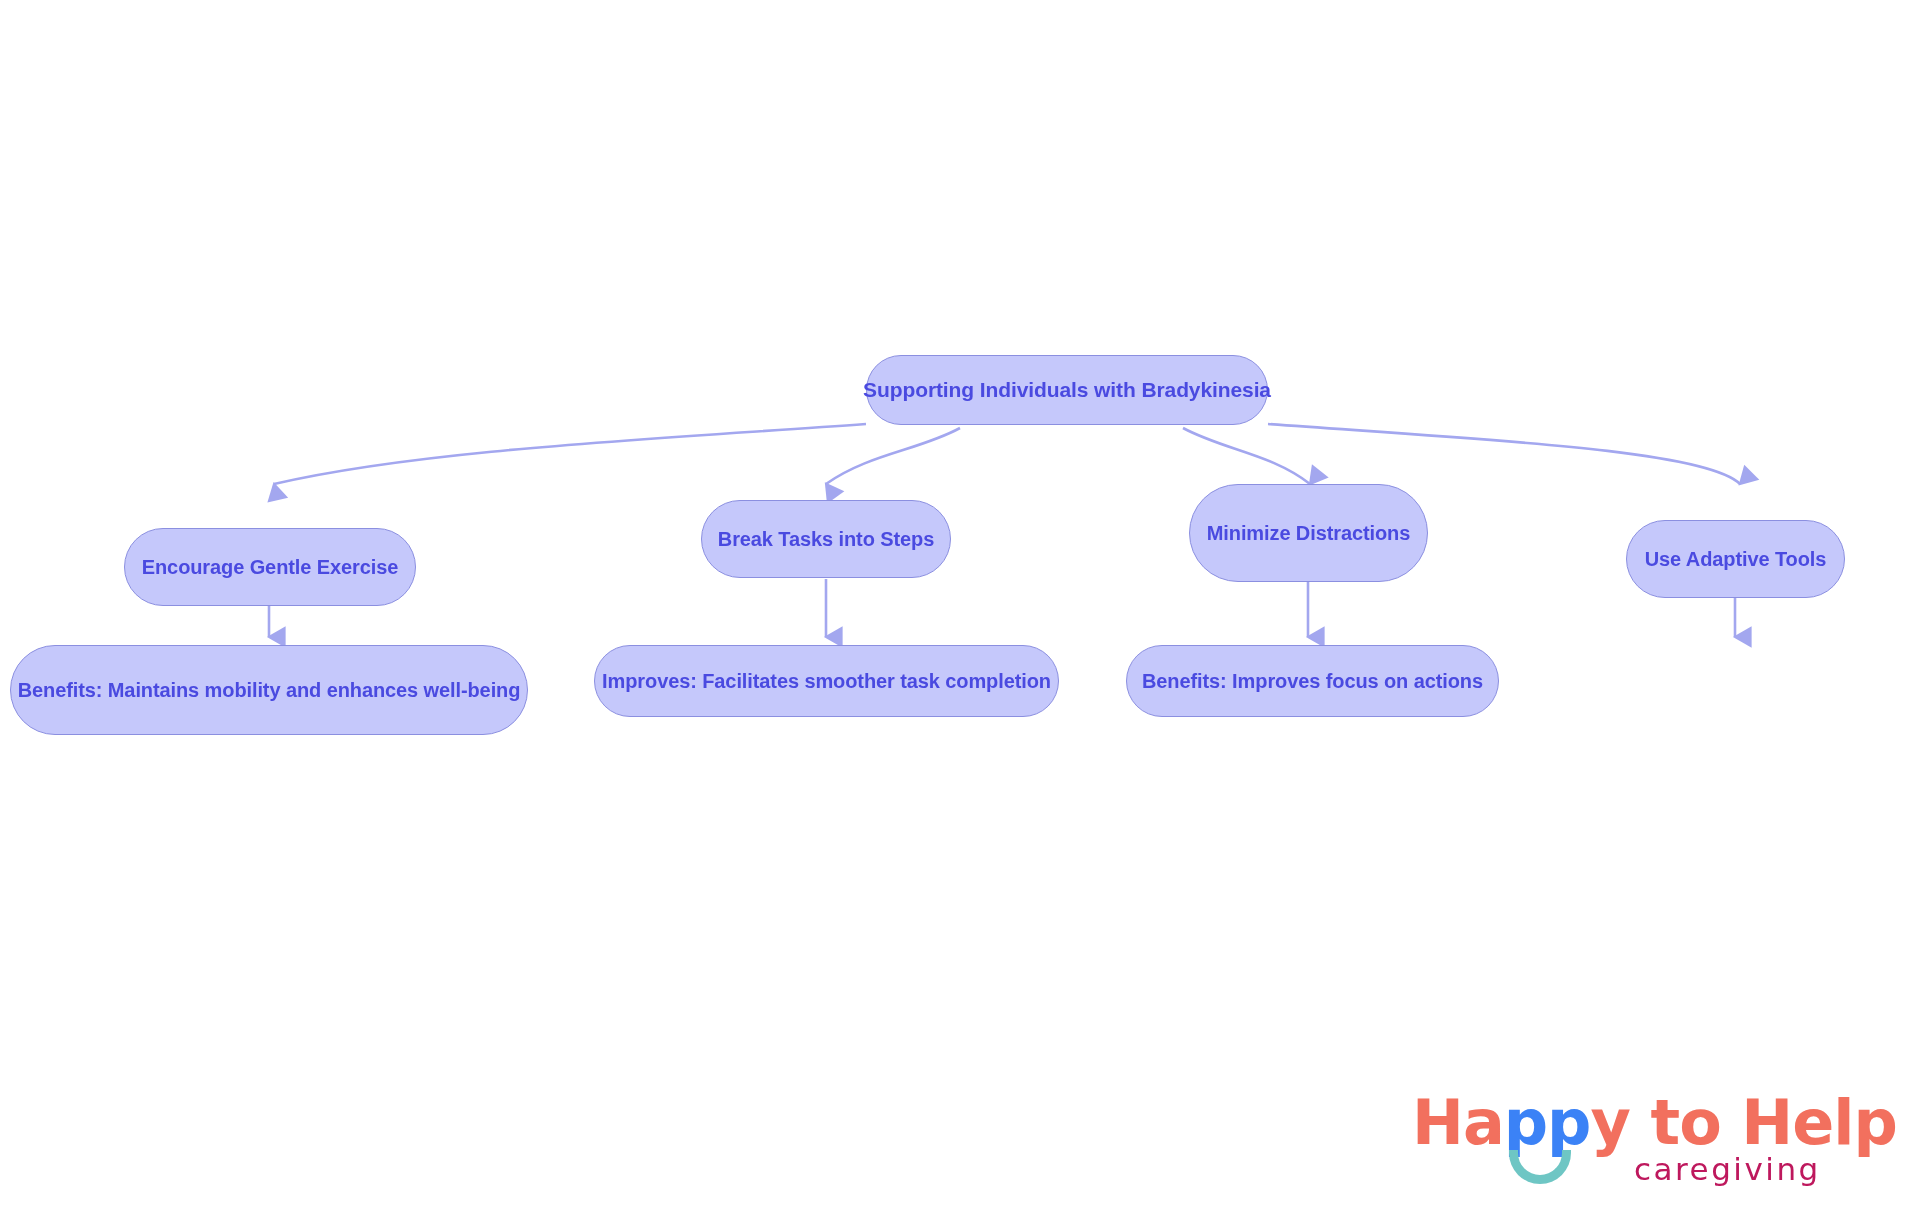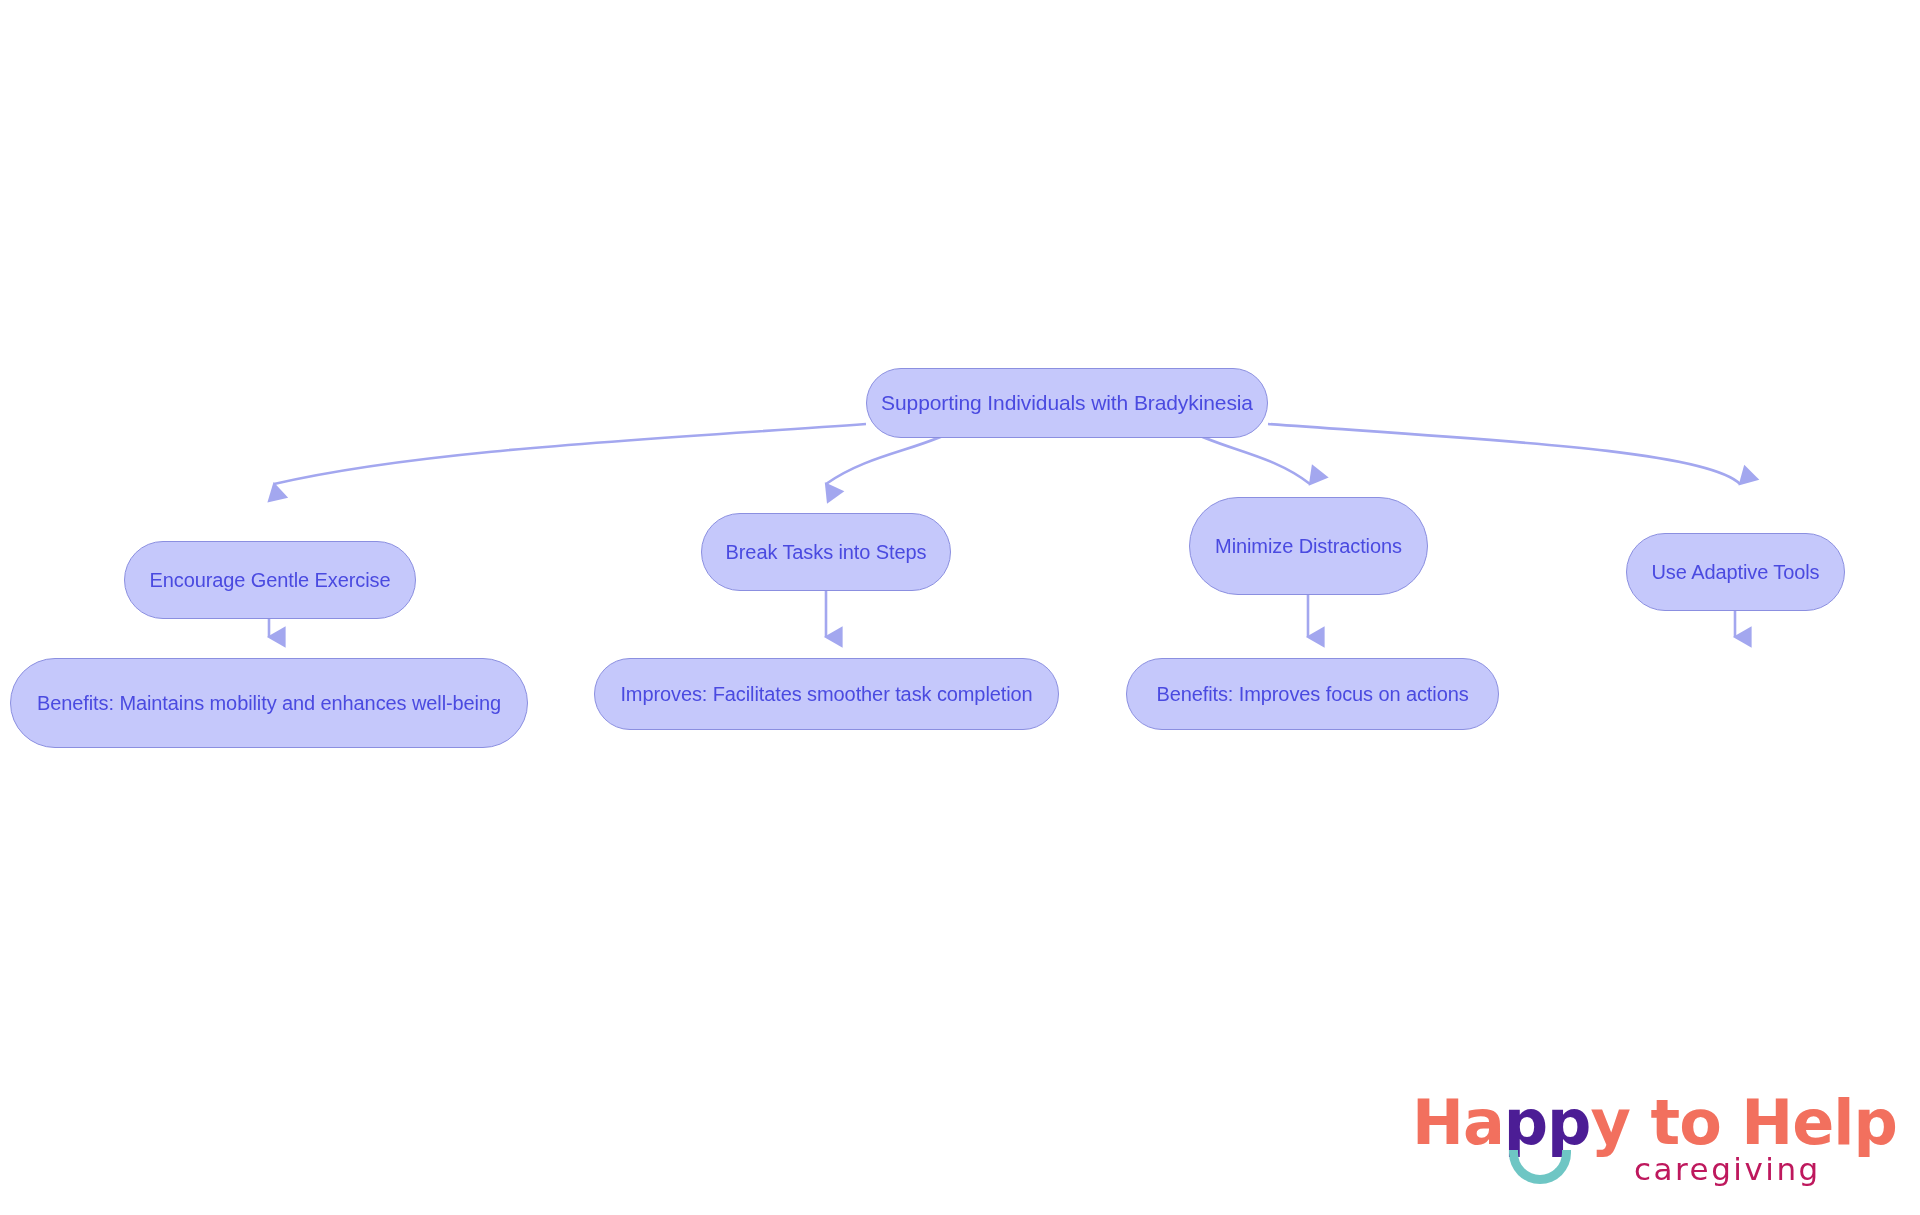--- a/index.html
+++ b/index.html
@@ -38,25 +38,24 @@
     background: #c5c8fb;
     border: 1.6px solid #8b8fe0;
     border-radius: 999px;
     display: flex;
     align-items: center;
     justify-content: center;
     text-align: center;
     color: #4a4ae0;
     font-family: "Liberation Sans", sans-serif;
     font-size: 20px;
-    font-weight: 400;
+    font-weight: 700;
     letter-spacing: -0.1px;
     white-space: nowrap;
     padding: 0 22px;
-    margin-top: 13px;
   }
 
   .node.root {
     font-size: 21px;
   }
 
   .logo {
     position: absolute;
     left: 1412px;
     top: 1092px;
@@ -69,21 +68,21 @@
     font-size: 62px;
     line-height: 62px;
     color: #f2705e;
     letter-spacing: -1px;
     position: absolute;
     left: 0;
     top: 0;
     white-space: nowrap;
   }
   .logo-main .teal {
-    color: #4c1d95;
+    color: #3b82f6;
   }
   .logo-sub {
     position: absolute;
     left: 222px;
     top: 62px;
     font-family: "DejaVu Sans", sans-serif;
     font-size: 31px;
     line-height: 31px;
     color: #be185d;
     letter-spacing: 2.5px;

